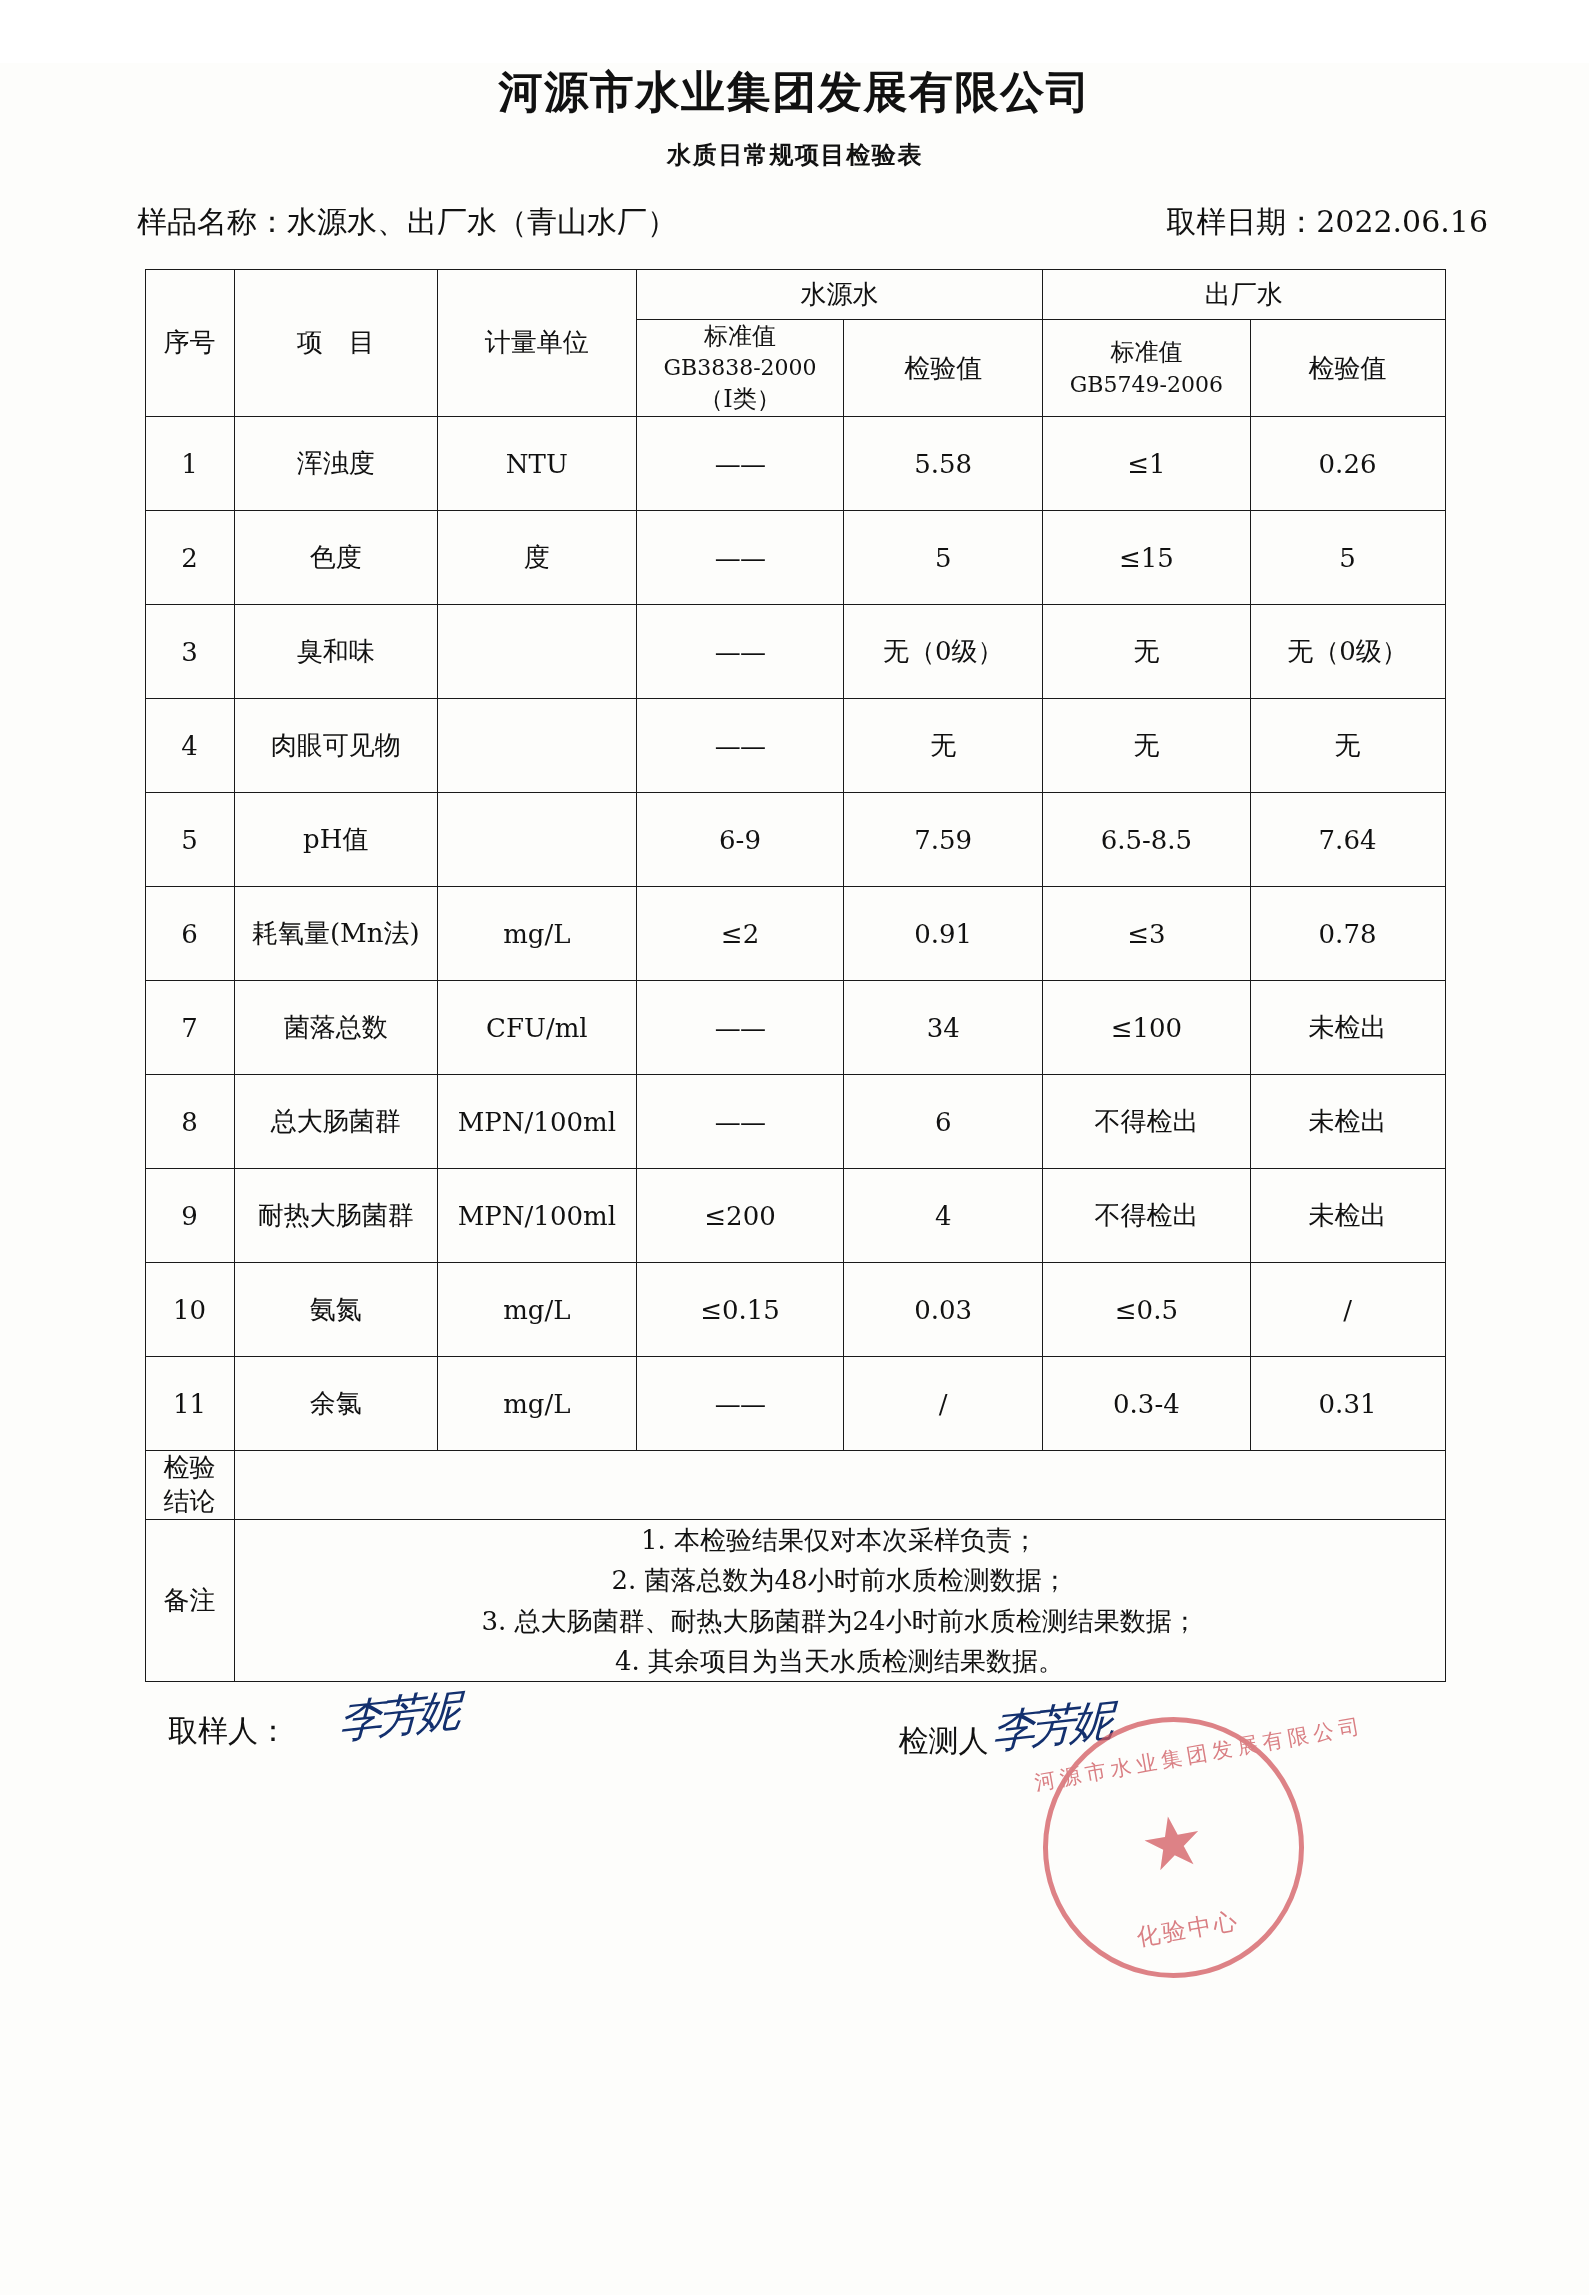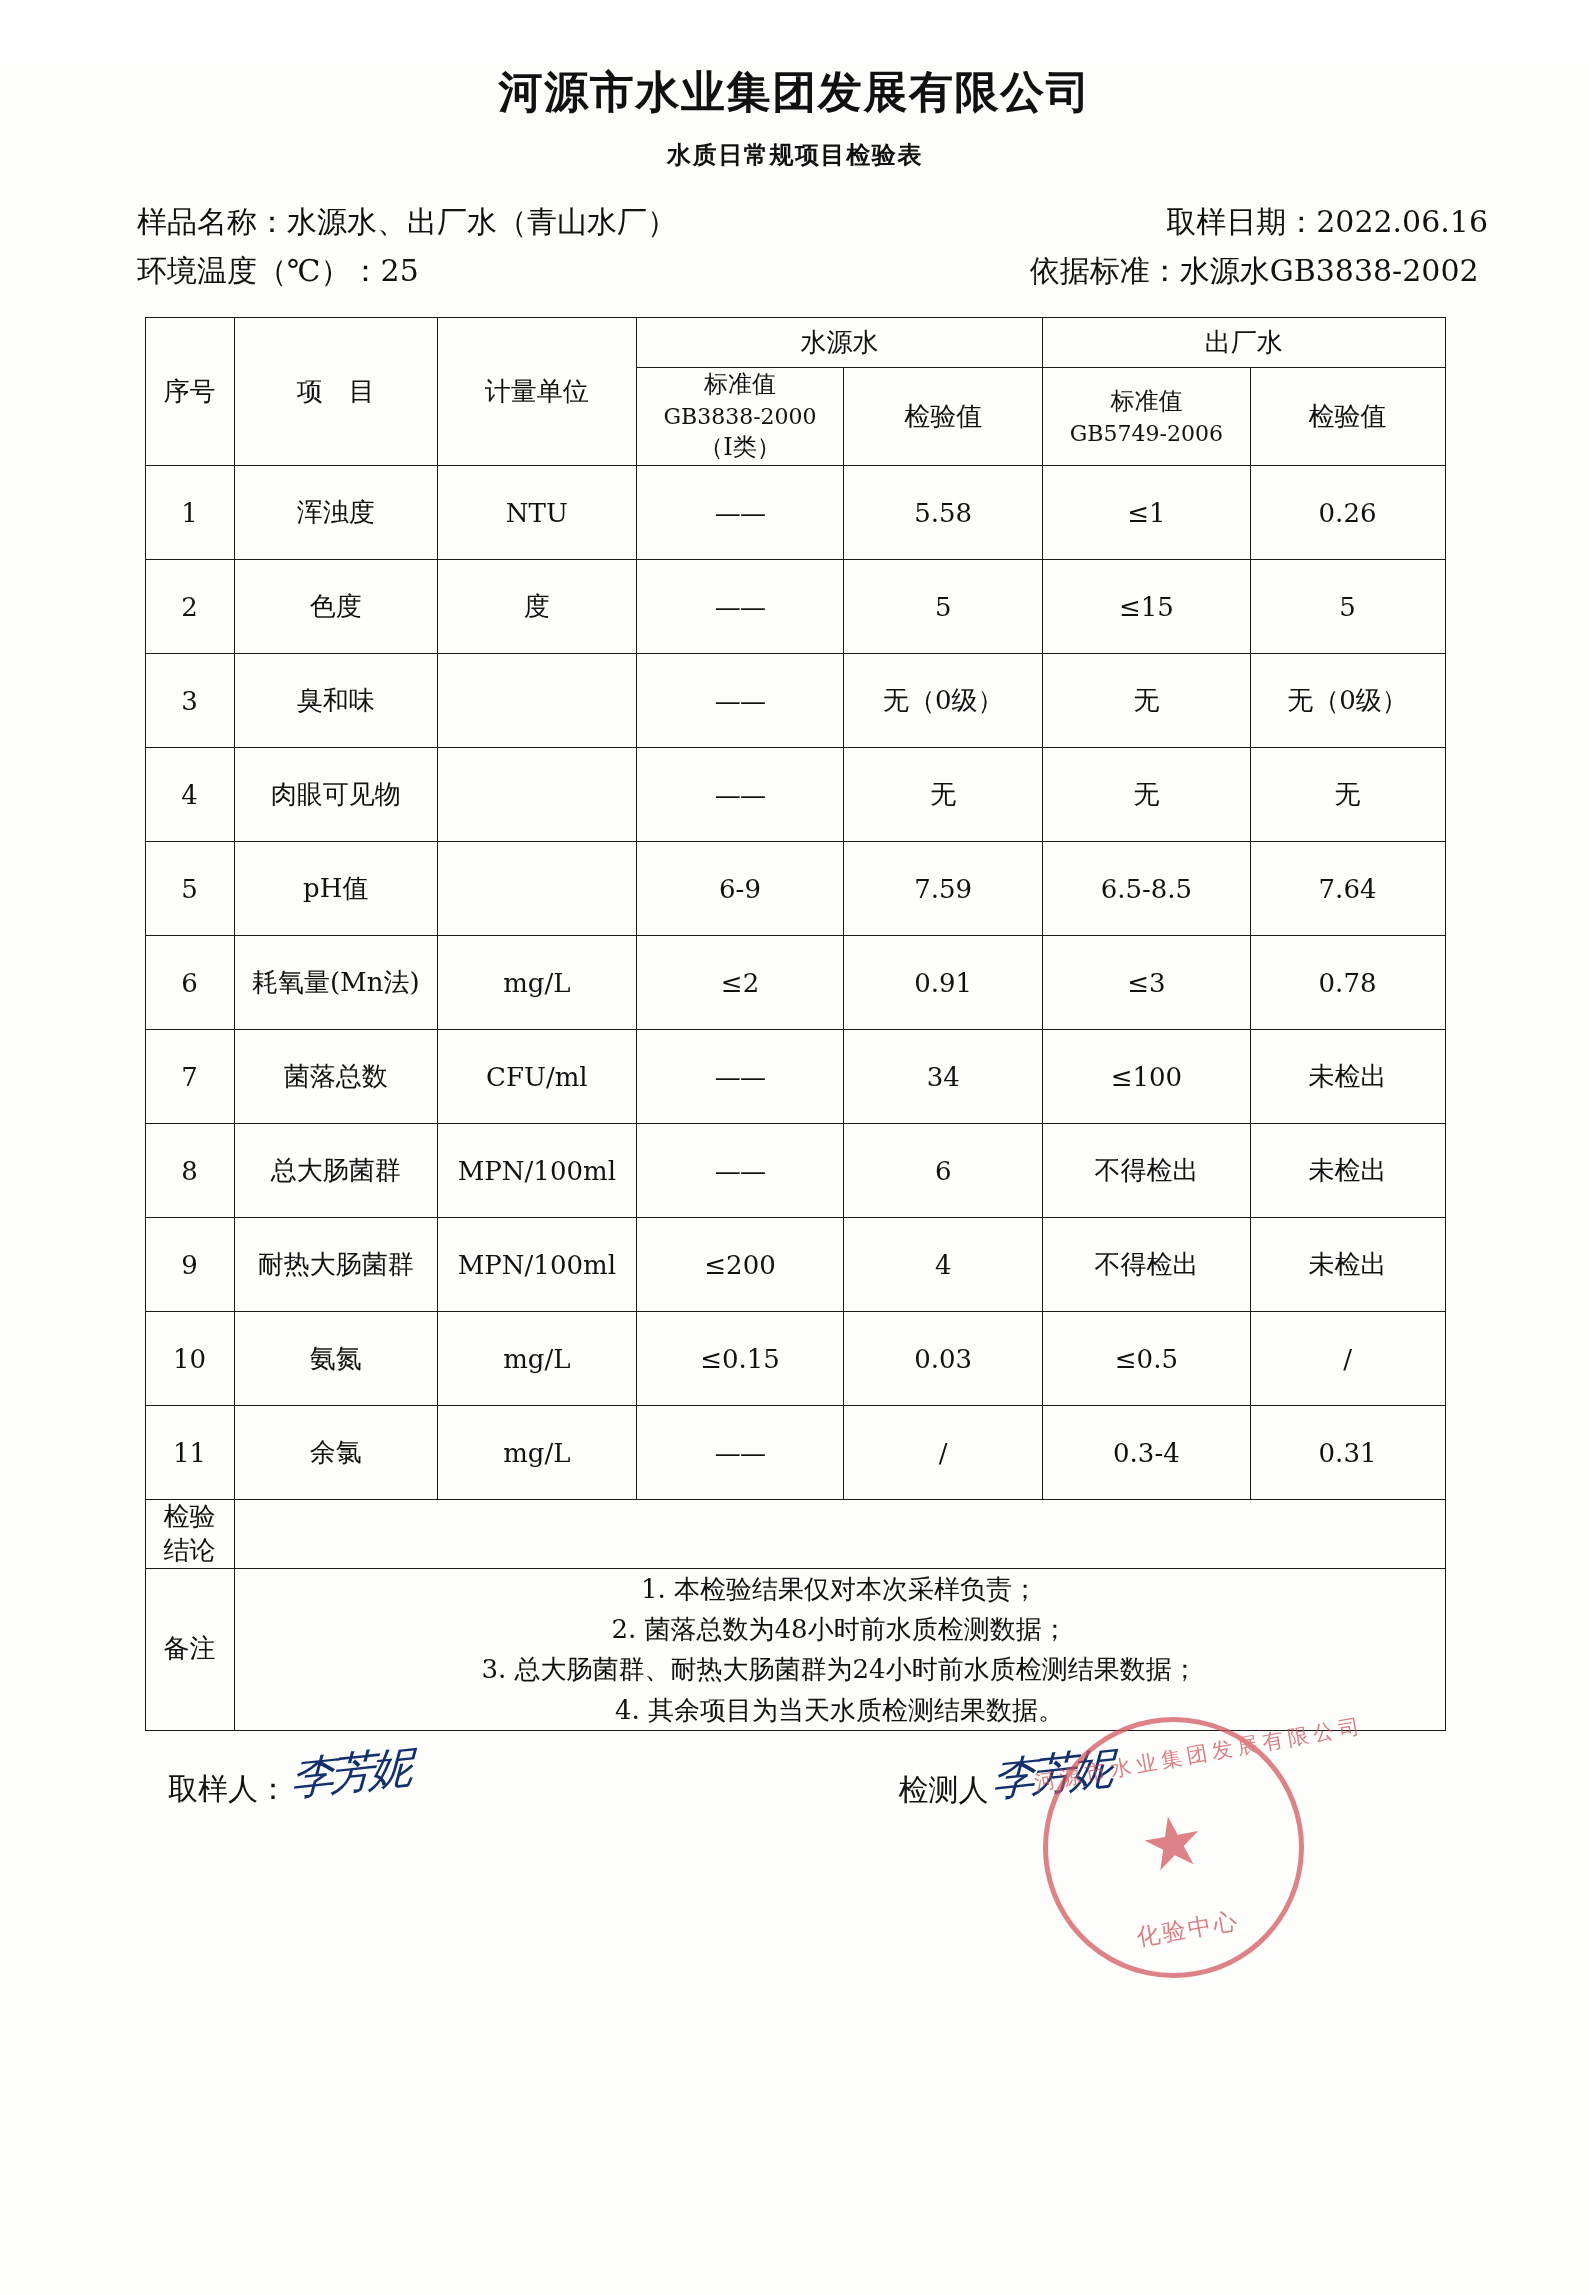--- a/index.html
+++ b/index.html
@@ -118,21 +118,21 @@
     width: 1301px;
     height: 118px;
     font-size: 30px;
     font-family: "DejaVu Serif", "Liberation Serif", serif;
   }
   .sig-block {
     position: absolute;
     display: flex;
     align-items: flex-start;
   }
-  .sig-sampler { left: 23.5px; top: 10px; }
+  .sig-sampler { left: 23.5px; top: 1px; gap: 48px; }
   .sig-tester { left: 754px; top: 11px; }
   .sig-label { white-space: nowrap; }
   .sig-script {
     margin-left: 3.1px;
     font-family: "DejaVu Serif", serif;
     font-style: italic;
     font-size: 44px;
     color: #13306e;
     transform: rotate(-6deg) skewX(-8deg);
     transform-origin: left center;
@@ -191,24 +191,20 @@
 
 <div class="page">
 
   <div class="doc-title">河源市水业集团发展有限公司</div>
   <div class="doc-subtitle">水质日常规项目检验表</div>
 
   <div class="meta">
     <div class="meta-row">
       <span class="meta-left">样品名称：水源水、出厂水（青山水厂）</span>
       <span class="meta-right">取样日期：2022.06.16</span>
-    </div>
-    <div class="meta-row indent-right">
-      <span class="meta-left">环境温度（℃）：25</span>
-      <span class="meta-right">依据标准：水源水GB3838-2002</span>
     </div>
   </div>
 
   <table class="report">
     <colgroup>
       <col class="col-no">
         <col class="col-item">
         <col class="col-unit">
       <col class="col-std1">
         <col class="col-val1">

